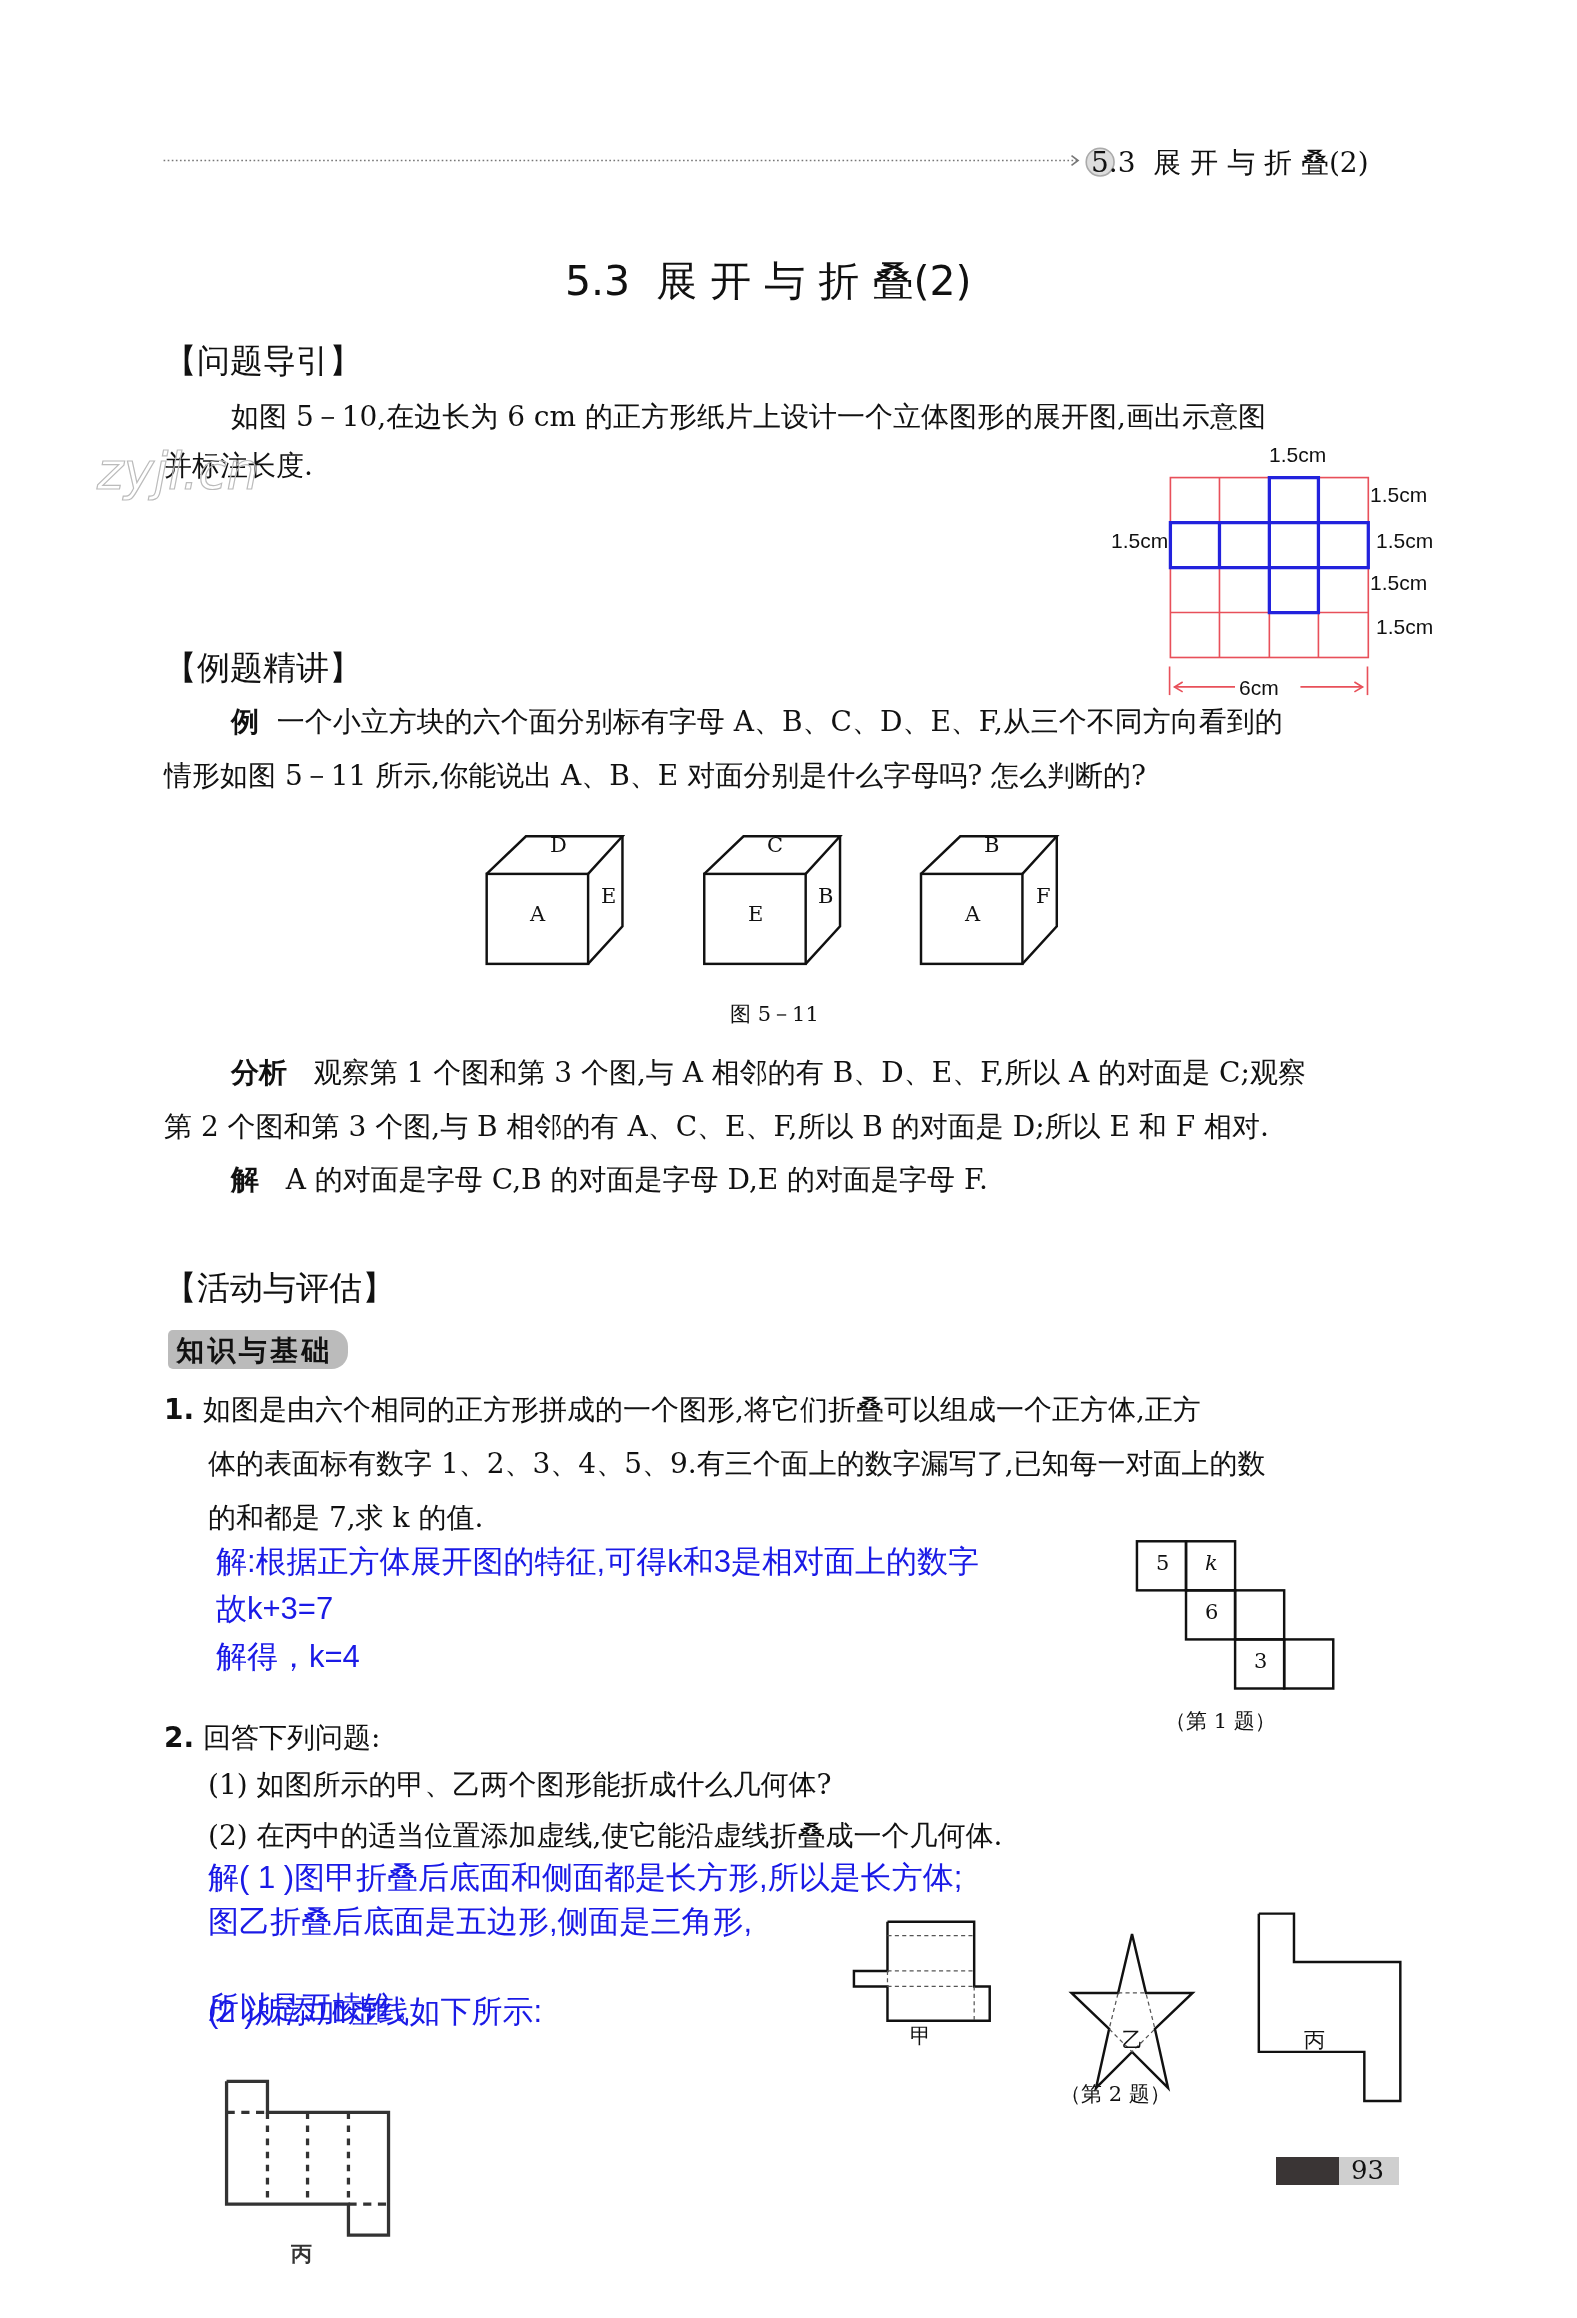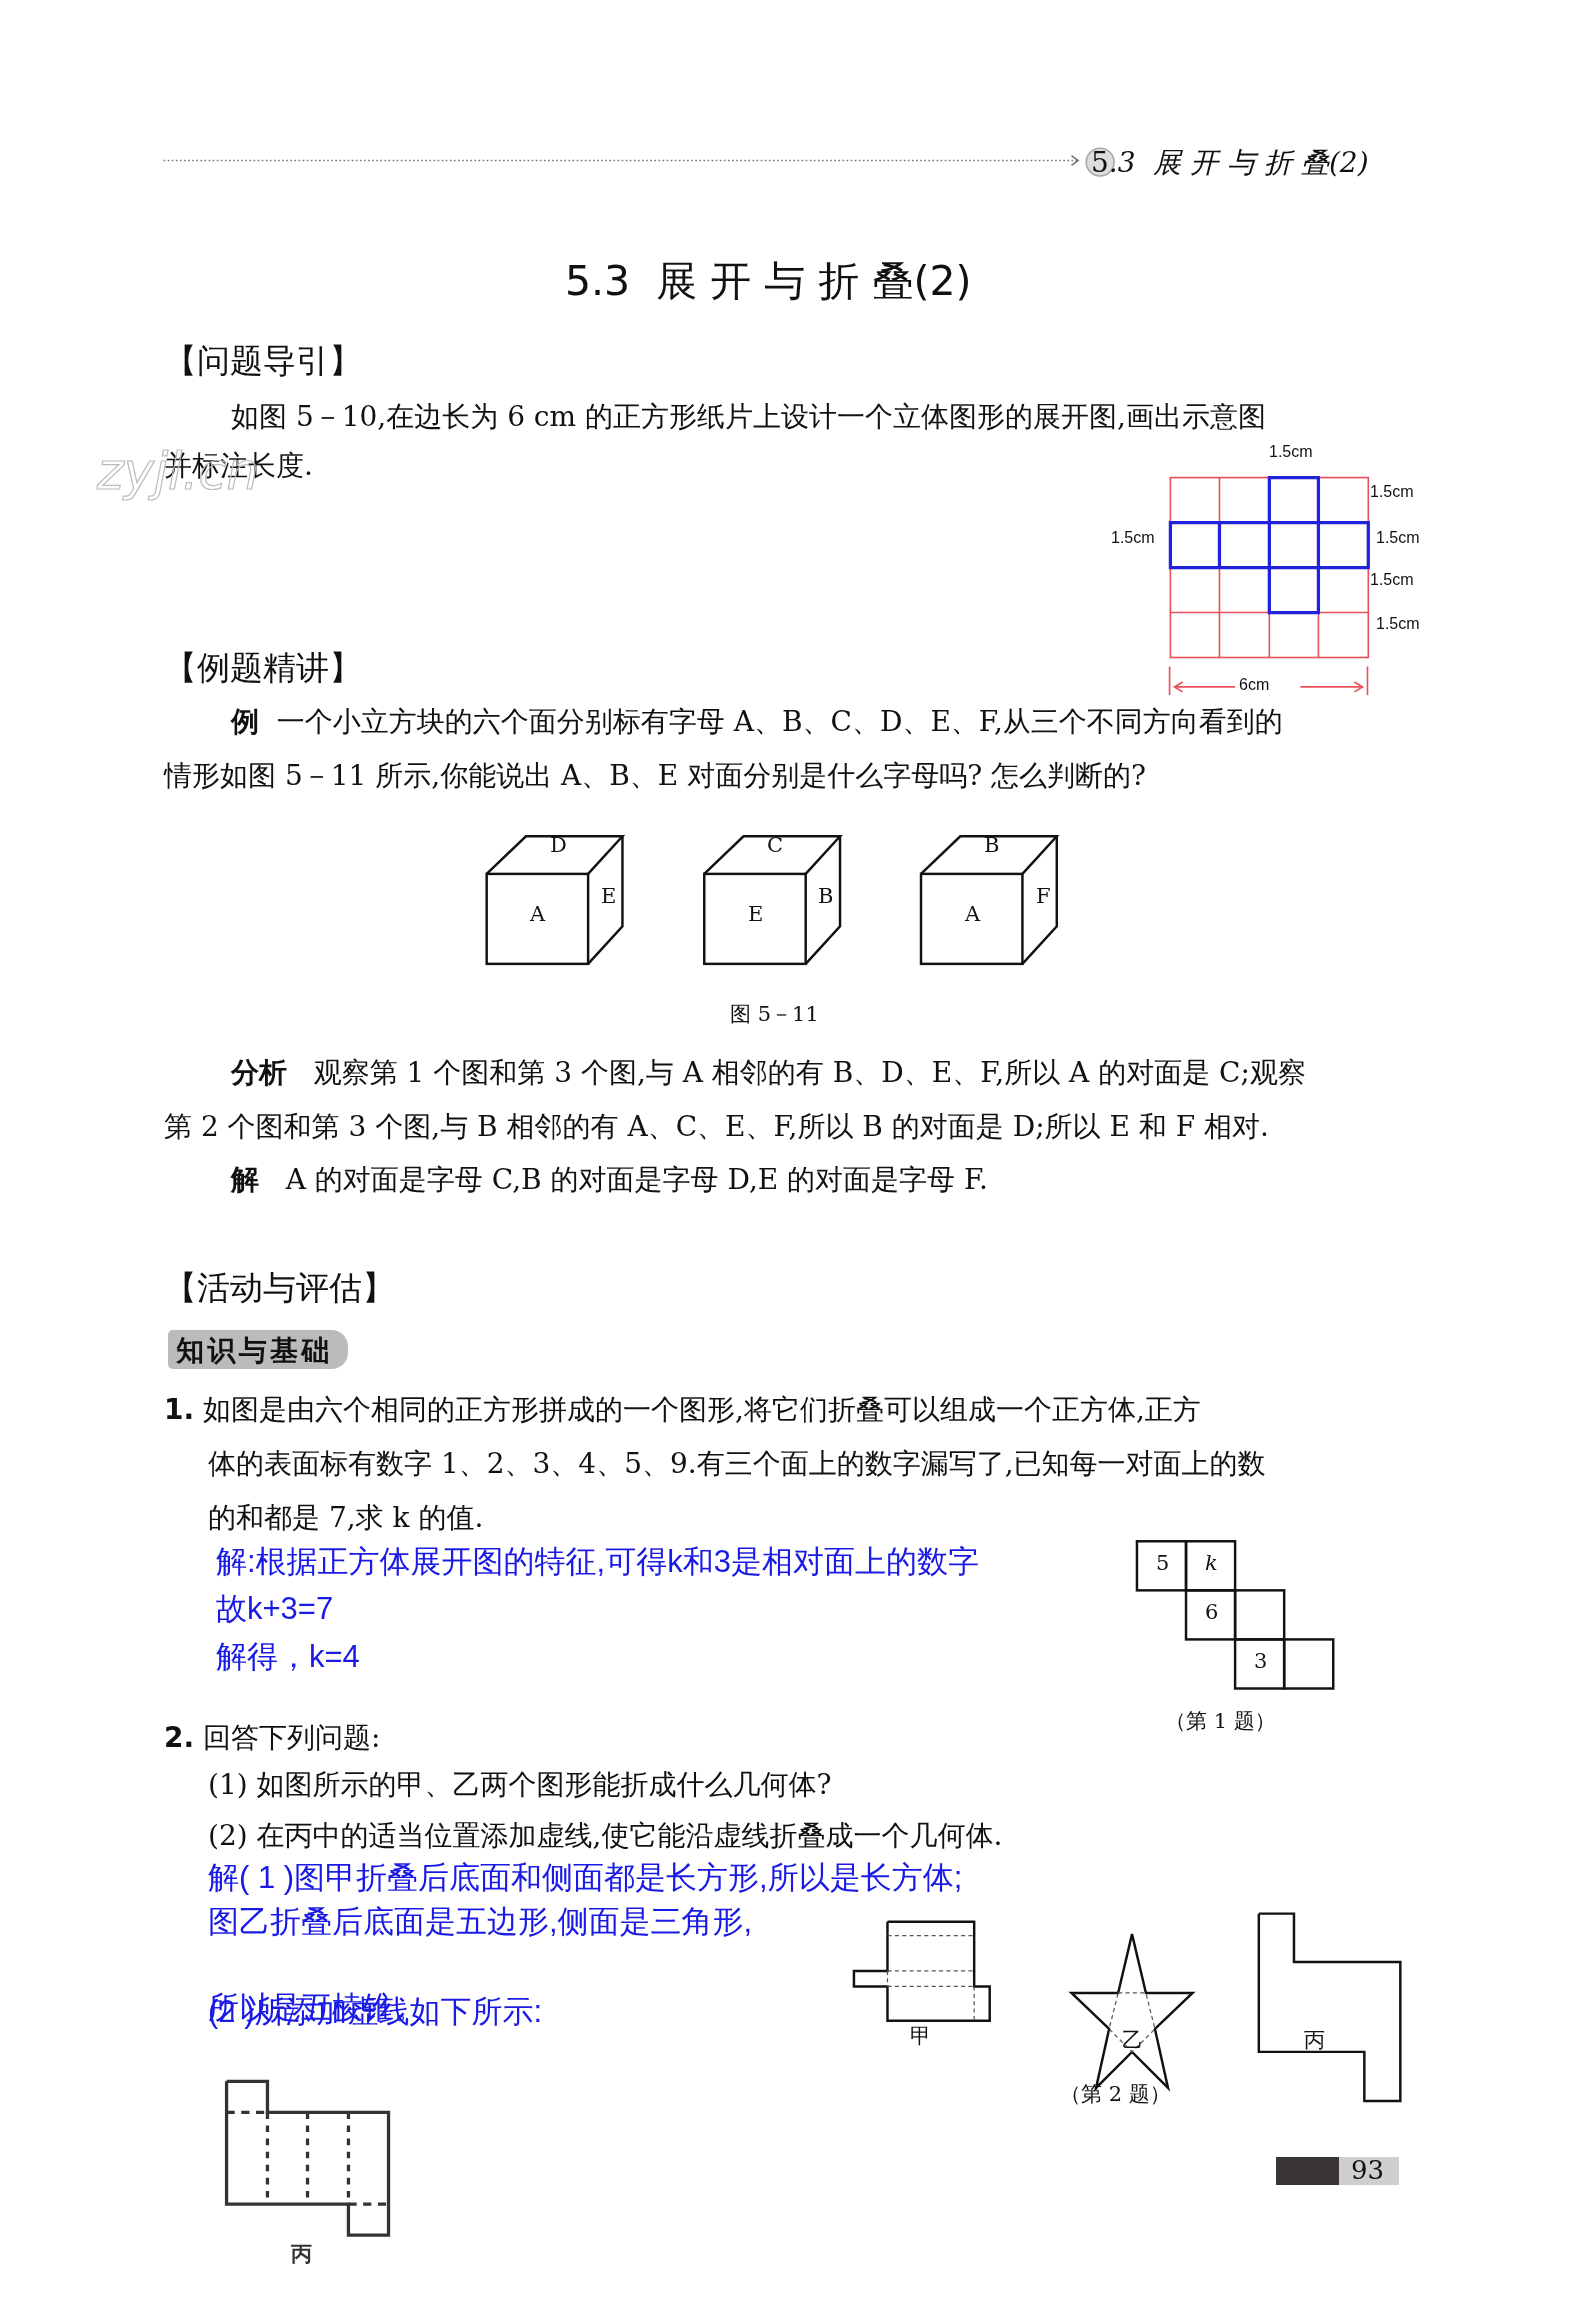--- a/index.html
+++ b/index.html
@@ -3,35 +3,35 @@
 <meta charset="utf-8">
 <style>
   html,body{margin:0;padding:0;background:#fff;}
   body{width:1577px;height:2319px;position:relative;overflow:hidden;font-family:"DejaVu Serif","Liberation Serif",serif;color:#111;}
   .abs{position:absolute;white-space:nowrap;}
   .t{font-size:28px;line-height:36px;}
   .blue{color:#1a1ae6;font-family:Liberation Sans, sans-serif;font-size:31px;line-height:38px;}
   .hd{font-family:"DejaVu Sans","Liberation Sans",sans-serif;font-size:33px;}
   .bold{font-weight:bold;font-family:"DejaVu Sans","Liberation Sans",sans-serif;}
   .cap{font-size:21px;}
-  .small{font-family:"Liberation Sans","DejaVu Sans",sans-serif;font-size:16px;color:#111;}
+  .small{font-family:"Liberation Sans","DejaVu Sans",sans-serif;font-size:21px;color:#111;}
   svg{position:absolute;overflow:visible;}
   .badge{position:absolute;left:168px;top:1330px;width:180px;height:39px;background:#bbb;border-radius:4.9px 16.4px 16.4px 4.9px;}
   .badge span{position:absolute;left:8.2px;top:1.6px;font-size:28px;font-weight:bold;font-family:"DejaVu Sans",sans-serif;letter-spacing:3.3px;}
 </style>
 </head>
 <body>
 
 <svg style="left:0;top:0" width="1577" height="213" viewBox="0 0 1928 260">
   <line x1="200" y1="196" x2="1318" y2="196" stroke="#777" stroke-width="2" stroke-dasharray="2,3"></line>
   <polyline points="1310,190 1318,196 1310,202" fill="none" stroke="#777" stroke-width="2"></polyline>
   <circle cx="1345" cy="198" r="17" fill="#ddd" stroke="#aaa" stroke-width="2"></circle>
 </svg>
 <div class="abs hd" style="left:1091px;top:144px;font-size:28px;font-family:'DejaVu Serif',serif;">
-  <span>5</span><span style="white-space:pre;font-style:italic;">.3  展 开 与 折 叠(2)</span>
+  <span>5</span><span style="white-space:pre;">.3  展 开 与 折 叠(2)</span>
 </div>
 
 <div class="abs" style="left:565px;top:254px;font-size:41px;font-family:'DejaVu Sans',sans-serif;white-space:pre;">5.3  展 开 与 折 叠(2)</div>
 
 <div class="abs hd" style="left:164px;top:339px;">【问题导引】</div>
 <div class="abs t" style="left:231px;top:399px;">如图 5－10,在边长为 6 cm 的正方形纸片上设计一个立体图形的展开图,画出示意图</div>
 <div class="abs t" style="left:164px;top:448px;">并标注长度.</div>
 <div class="abs" style="left:97px;top:442px;font-size:51px;color:transparent;-webkit-text-stroke:1.2px #bbb;font-family:'DejaVu Sans',sans-serif;font-style:italic;">zyjl.cn</div>
 
 <svg style="left:0;top:0" width="1577" height="736" viewBox="0 0 1928 900">

